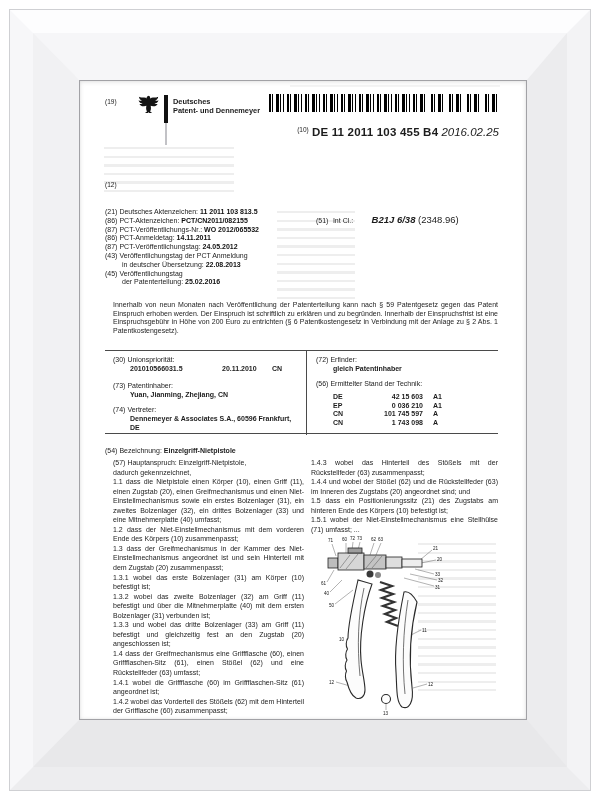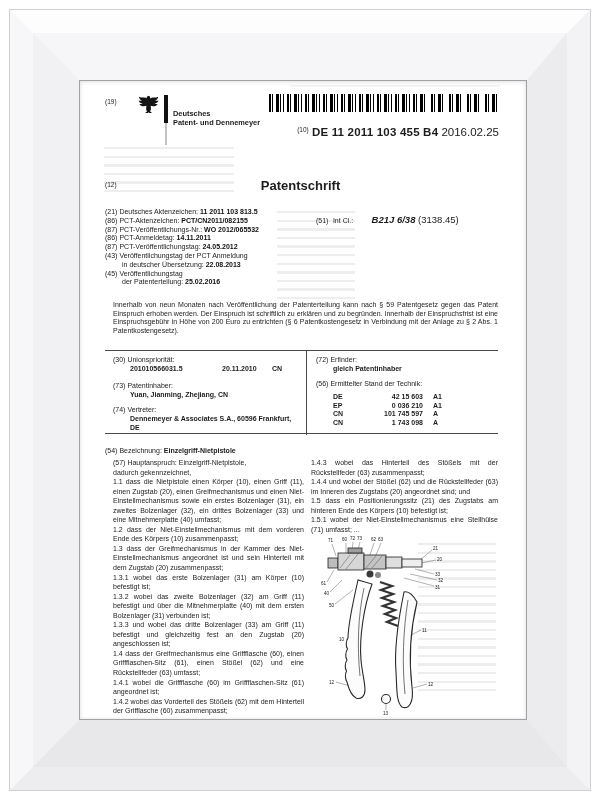--- a/index.html
+++ b/index.html
@@ -79,51 +79,50 @@
 
     <span class="code-sm z" style="left:25px;top:17px;">(19)</span>
 
     <svg class="z" style="left:58px;top:12px;" width="22" height="24" viewBox="0 0 24 26">
       <path fill="#141414" d="M12,3 c-1.8,0 -2.6,1.4 -2.2,2.8 l-1.6,-0.6 c-3,-1 -5.4,0.4 -7.2,-1.2 c0.4,2.6 1.6,3.6 3.2,4.2 c-1.2,0.4 -2.6,0.2 -3.6,-0.4 c0.8,2.4 2.4,3.4 4.4,3.6 c-1,0.6 -2.2,0.8 -3.4,0.4 c1,2 2.8,2.8 5,2.6 l2.6,-0.6 c-0.6,2.4 -0.4,4.6 0.6,6.4 l-2.2,1.6 h3 l0.9,-1 l0.9,1 h3 l-2.2,-1.6 c1,-1.8 1.2,-4 0.6,-6.4 l2.6,0.6 c2.2,0.2 4,-0.6 5,-2.6 c-1.2,0.4 -2.4,0.2 -3.4,-0.4 c2,-0.2 3.6,-1.2 4.4,-3.6 c-1,0.6 -2.4,0.8 -3.6,0.4 c1.6,-0.6 2.8,-1.6 3.2,-4.2 c-1.8,1.6 -4.2,0.2 -7.2,1.2 l-1.6,0.6 c0.4,-1.4 -0.4,-2.8 -2.2,-2.8 z"></path>
       <path fill="#141414" d="M10.4,4.8 l-2.4,0.5 l2.5,0.9 z"></path>
     </svg>
     <div class="bar-black z" style="left:84px;top:14px;"></div>
     <div class="bar-gray z" style="left:84.5px;top:42px;"></div>
     <div class="office z" style="left:93px;top:16px;">
-      <span style="position:static;display:block;margin-top:12px;">Deutsches</span>
+      <span style="position:static;display:block;">Deutsches</span>
       <span style="position:static;display:block;">Patent- und Dennemeyer</span>
     </div>
 
     <div class="barcode z" style="left:189px;top:13px;width:232px;"></div>
 
     <div class="publine z" style="top:45px;right:27px;">
       <span style="position:static;font-size:6.5px;vertical-align:4px;">(10)</span>
       <b style="position:static;">DE 11 2011 103 455 B4</b>
-      <span style="position:static;">2016.02.25</span>
+      <span style="position:static;font-style:italic;">2016.02.25</span>
     </div>
 
     <span class="code-sm z" style="left:25px;top:100px;">(12)</span>
-    <div class="doctype z" style="left:25px;right:30px;top:97px;">Patentschrift</div>
 
     <div class="t z" style="left:25px;top:127px;width:212px;">
       <div class="biblio-row" style="position:static;"><span style="position:static">(21)</span> <span style="position:static">Deutsches Aktenzeichen: </span><b style="position:static">11 2011 103 813.5</b></div>
       <div class="biblio-row" style="position:static;"><span style="position:static">(86)</span> <span style="position:static">PCT-Aktenzeichen: </span><b style="position:static">PCT/CN2011/082155</b></div>
       <div class="biblio-row" style="position:static;"><span style="position:static">(87)</span> <span style="position:static">PCT-Veröffentlichungs-Nr.: </span><b style="position:static">WO 2012/065532</b></div>
       <div class="biblio-row" style="position:static;"><span style="position:static">(86)</span> <span style="position:static">PCT-Anmeldetag: </span><b style="position:static">14.11.2011</b></div>
       <div class="biblio-row" style="position:static;"><span style="position:static">(87)</span> <span style="position:static">PCT-Veröffentlichungstag: </span><b style="position:static">24.05.2012</b></div>
       <div class="biblio-row" style="position:static;"><span style="position:static">(43)</span> <span style="position:static">Veröffentlichungstag der PCT Anmeldung</span></div>
       <div class="biblio-row" style="position:static;padding-left:17px;"><span style="position:static">in deutscher Übersetzung: </span><b style="position:static">22.08.2013</b></div>
       <div class="biblio-row" style="position:static;"><span style="position:static">(45)</span> <span style="position:static">Veröffentlichungstag</span></div>
       <div class="biblio-row" style="position:static;padding-left:17px;"><span style="position:static">der Patenterteilung: </span><b style="position:static">25.02.2016</b></div>
     </div>
 
     <div class="z" style="left:236px;top:128px;">
       <span class="t" style="position:static;">(51)</span>
       <span class="t" style="position:static;">Int Cl.:</span>
-      <span class="intcl-val" style="position:static;margin-left:14px;"><b style="position:static">B21J 6/38</b> <span class="intcl-ed" style="position:static;">(3138.45)</span></span>
+      <span class="intcl-val" style="position:static;margin-left:14px;"><b style="position:static">B21J 6/38</b> <span class="intcl-ed" style="position:static;">(2348.96)</span></span>
     </div>
 
     <div class="notice z" style="left:33px;top:220px;width:385px;">Innerhalb von neun Monaten nach Veröffentlichung der Patenterteilung kann nach § 59 Patentgesetz gegen das Patent Einspruch erhoben werden. Der Einspruch ist schriftlich zu erklären und zu begründen. Innerhalb der Einspruchsfrist ist eine Einspruchsgebühr in Höhe von 200 Euro zu entrichten (§ 6 Patentkostengesetz in Verbindung mit der Anlage zu § 2 Abs. 1 Patentkostengesetz).</div>
 
     <div class="bib-box z" style="left:25px;top:269px;width:393px;height:84px;">
       <div class="bib-divider" style="left:201px;top:0;height:84px;"></div>
 
       <div class="t" style="left:8px;top:5px;width:188px;">
         <div style="position:static;"><span style="position:static">(30)</span> <span style="position:static">Unionspriorität:</span></div>
         <div style="position:static;padding-left:17px;font-weight:bold;"><span style="position:static;display:inline-block;width:92px;">201010566031.5</span><span style="position:static;display:inline-block;width:50px;">20.11.2010</span><span style="position:static">CN</span></div>

